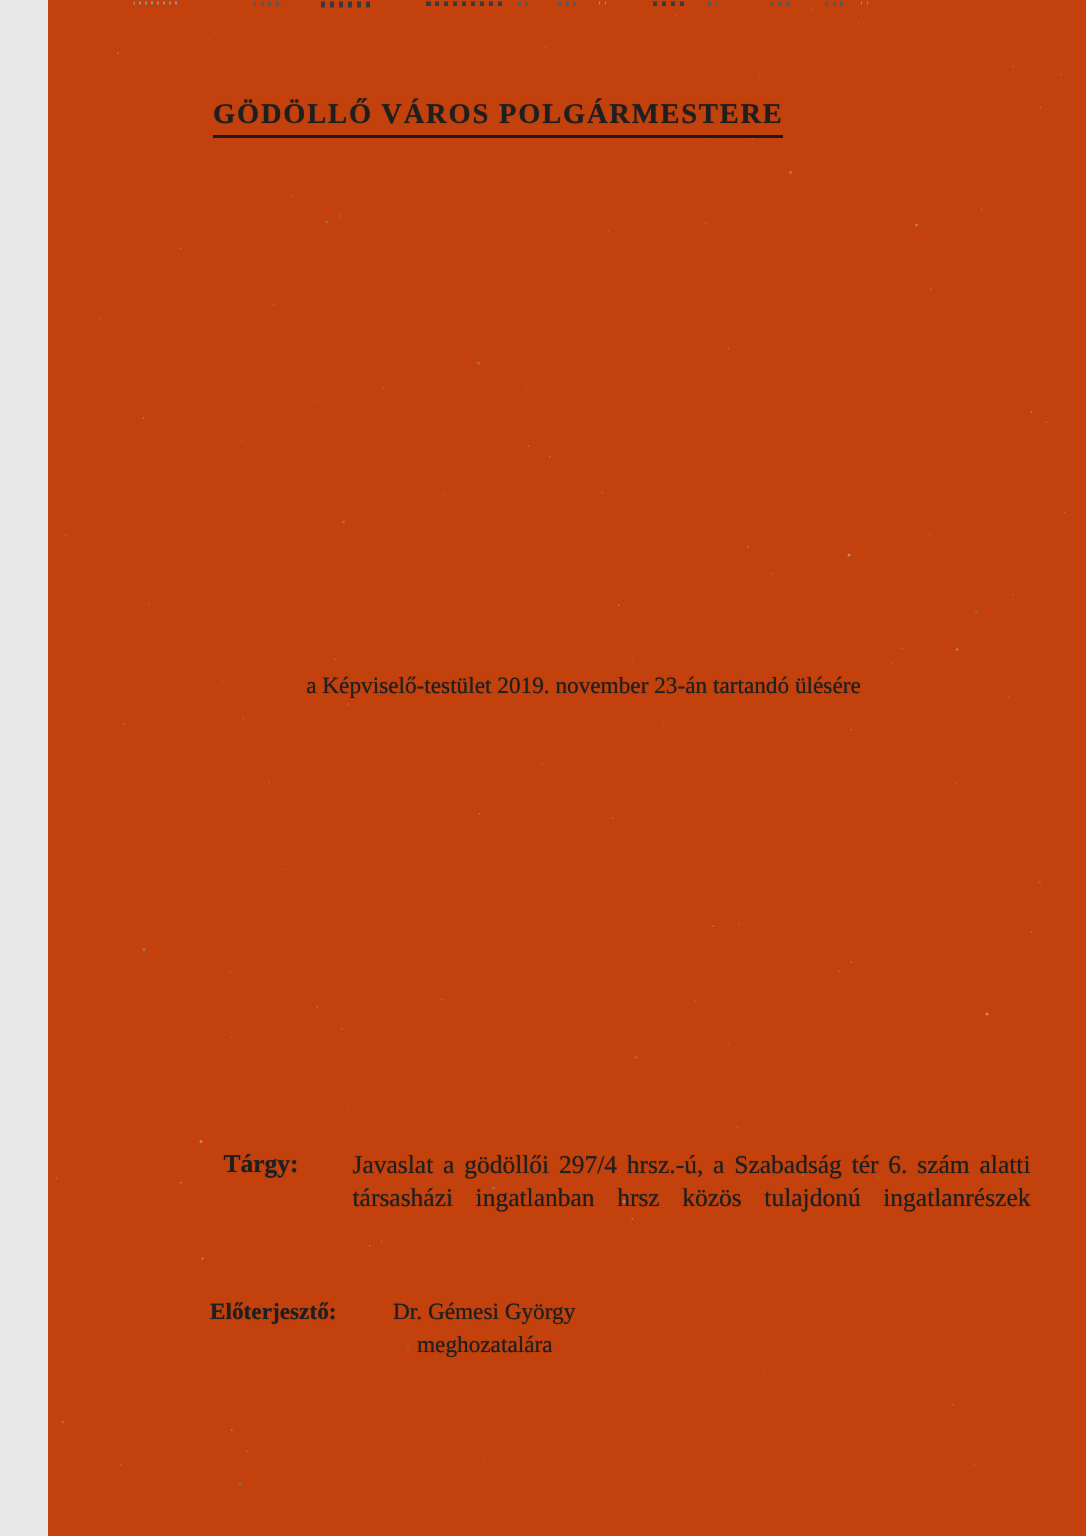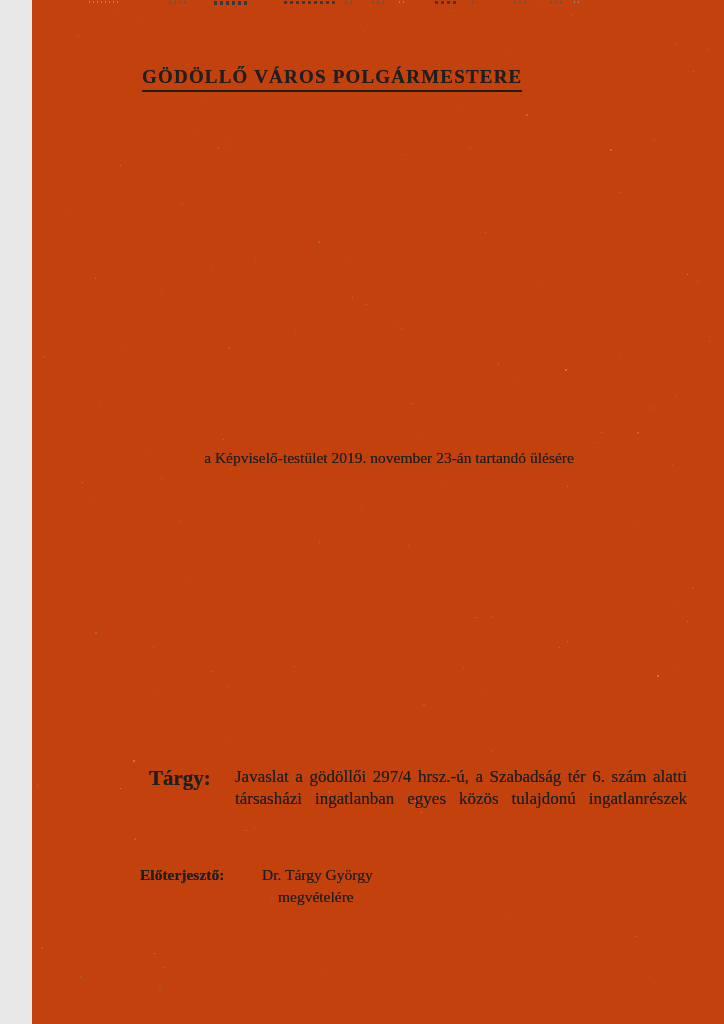--- a/index.html
+++ b/index.html
@@ -48,21 +48,21 @@
     width: 714px;
     text-align: center;
     font-size: 15.5px;
     white-space: nowrap;
   }
   
   .subject-label {
     position: absolute;
     left: 117px;
     top: 766px;
-    font-size: 21px;
+    font-size: 17px;
     font-weight: bold;
   }
   .subject-body {
     position: absolute;
     left: 203px;
     top: 766px;
     width: 452px;
     font-size: 17px;
     line-height: 22.2px;
   }
@@ -286,20 +286,20 @@
       <div class="noise-dot" style="left: 299px; top: 586px; width: 1px; height: 1px; background: rgba(146, 146, 146, 0.32);"></div>
     </div>
 
   <div class="doc-header ink">GÖDÖLLŐ VÁROS POLGÁRMESTERE</div>
 
   <div class="doc-subtitle ink">a Képviselő-testület 2019. november 23-án tartandó ülésére</div>
 
   <div class="subject-label ink">Tárgy:</div>
   <div class="subject-body ink">
     <div class="line just">Javaslat a gödöllői 297/4 hrsz.-ú, a Szabadság tér 6. szám alatti</div>
-    <div class="line just">társasházi ingatlanban egyes közös tulajdonú ingatlanrészek</div>
+    <div class="line just">társasházi ingatlanban hrsz közös tulajdonú ingatlanrészek</div>
   </div>
 
   <div class="presenter-label ink">Előterjesztő:</div>
-  <div class="presenter-name ink">Dr. Tárgy György</div>
-  <div class="presenter-role ink">megvételére</div>
+  <div class="presenter-name ink">Dr. Gémesi György</div>
+  <div class="presenter-role ink">meghozatalára</div>
 
 </div>
 
 </body></html>

